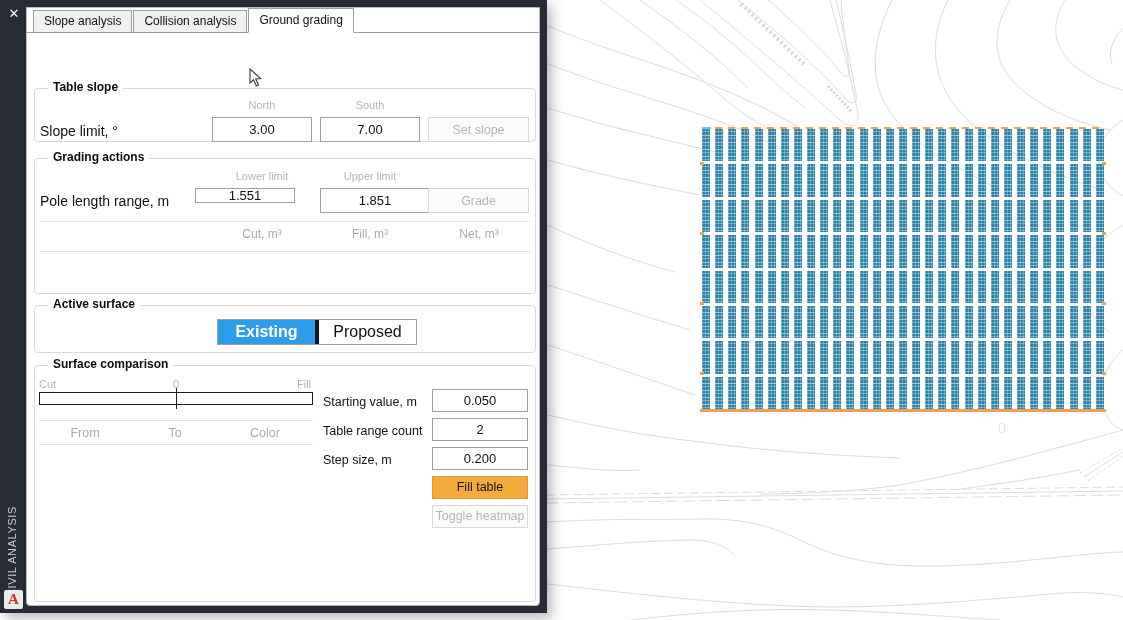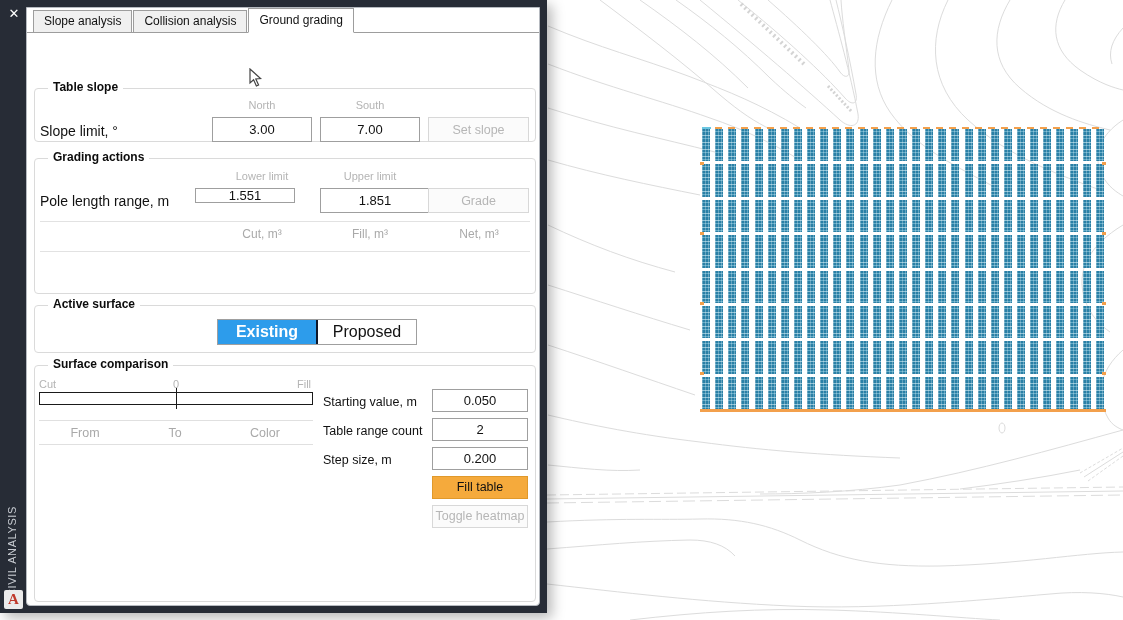--- a/index.html
+++ b/index.html
@@ -62,21 +62,21 @@
   
   .group{position:absolute;border:1px solid #dadada;border-radius:4px}
   .gtitle{position:absolute;top:-9px;left:13px;background:#fff;padding:0 5px;
     font-weight:bold;font-size:12px;color:#0c0c0c;white-space:nowrap}
 
   
   #toggle{position:absolute;left:182px;top:13px;width:200px;height:26px;display:flex;
     border:1px solid #9f9f9f;background:#fff}
   .opt{flex:1;text-align:center;font-size:16px;line-height:24px;color:#111;cursor:default}
   .opt.active{background:var(--blue);color:#fff;font-weight:bold}
-  .opt:not(.active){border-left:2px solid #0f172a}
+  .opt:not(.active){border-left:4px solid #0f172a}
 
   
   .scale-label{position:absolute;color:#b4b4b4;font-size:11px}
   #scalebar{position:absolute;left:4px;top:26px;width:274px;height:13px;border:1px solid #1a1a1a;background:#fff}
   #zerotick{position:absolute;left:141px;top:22px;width:1px;height:21px;background:#1a1a1a}
   .thr{position:absolute;left:4px;width:274px;border-top:1px solid #e0e0e0}
   .thead{position:absolute;color:#a9a9a9;font-size:12.5px;text-align:center;width:80px}
   .flabel{position:absolute;left:288px;font-size:12.5px;color:#111}
   .finp{position:absolute;left:397px;width:96px;height:23px}
   .fbtn{position:absolute;left:397px;width:96px;height:23px;line-height:21px}

